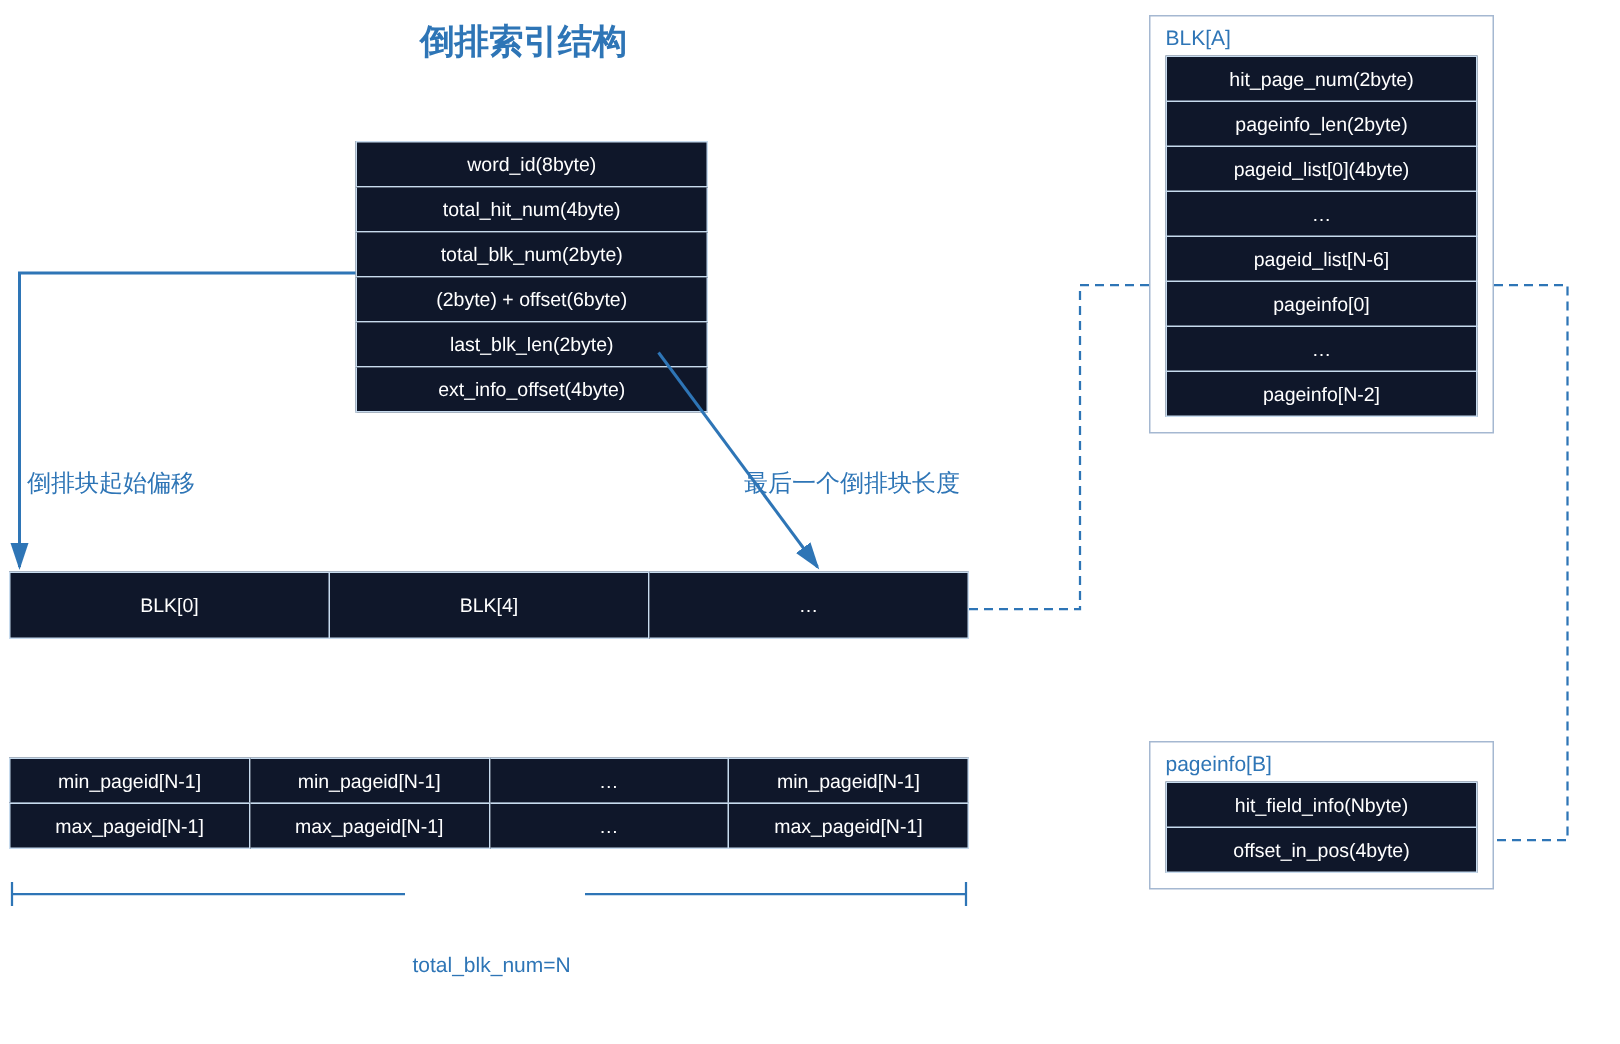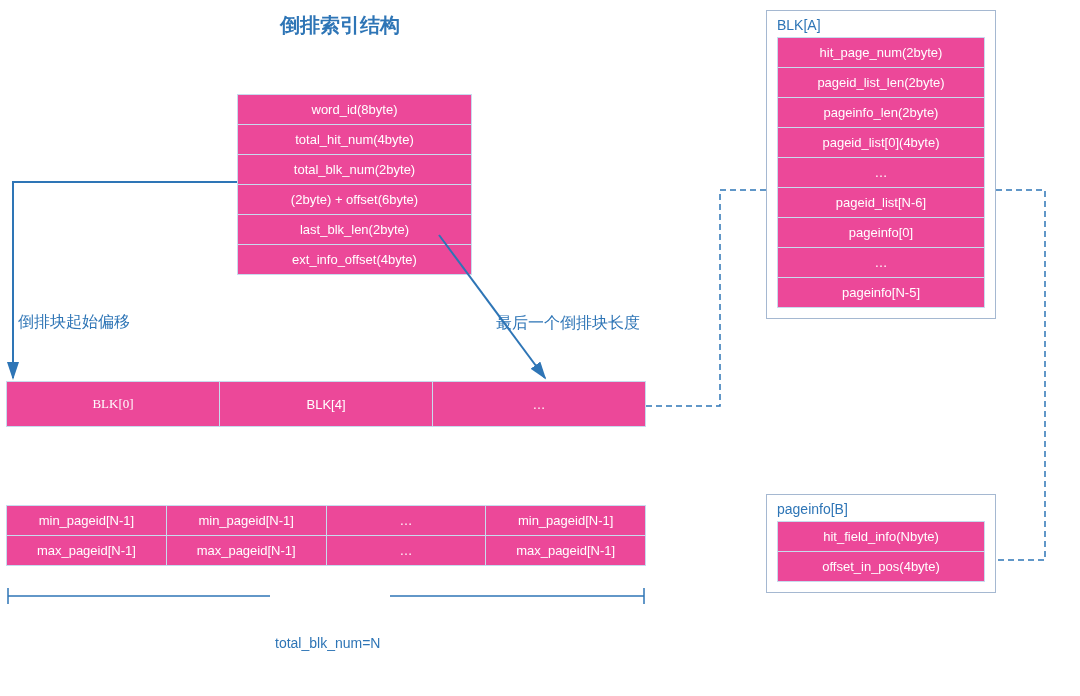--- a/index.html
+++ b/index.html
@@ -9,26 +9,26 @@
     width: 1080px;
     height: 696px;
     font-family: "Microsoft YaHei", Arial, sans-serif;
     font-size: 13px;
     color: #fff;
     background: #fff;
     position: relative;
   }
   .heading {
     color: #2e75b6;
-    font-size: 20px;
+    font-size: 23px;
     font-weight: bold;
     position: absolute;
   }
   .cell {
-    background: #ec4899;
+    background: #0f172a;
     border: 1px solid #c7dbee;
     color: #fff;
     display: flex;
     align-items: center;
     justify-content: center;
     padding: 7px 4px;
     font-size: 13px;
   }
   .stack { display: flex; flex-direction: column; }
   .stack .cell { border-top: none; }
@@ -71,21 +71,21 @@
   <div class="cell">total_blk_num(2byte)</div>
   <div class="cell">(2byte) + offset(6byte)</div>
   <div class="cell">last_blk_len(2byte)</div>
   <div class="cell">ext_info_offset(4byte)</div>
 </div>
 
 <div class="label" style="left:18px; top:312px;">倒排块起始偏移</div>
 <div class="label" style="left:493px; top:312px; width:150px; text-align:center; line-height:22px;">最后一个倒排块长度</div>
 
 <div class="row" style="position:absolute; left:6px; top:381px; width:640px;">
-  <div class="cell" style="flex:1; padding:14px 4px;font-family:Liberation Serif, serif;">BLK[0]</div>
+  <div class="cell" style="flex:1; padding:14px 4px;">BLK[0]</div>
   <div class="cell" style="flex:1; padding:14px 4px;">BLK[4]</div>
   <div class="cell" style="flex:1; padding:14px 4px;">…</div>
 </div>
 
 <div style="position:absolute; left:6px; top:505px; width:640px;">
   <div class="row">
     <div class="cell" style="flex:1;">min_pageid[N-1]</div>
     <div class="cell" style="flex:1;">min_pageid[N-1]</div>
     <div class="cell" style="flex:1;">…</div>
     <div class="cell" style="flex:1;">min_pageid[N-1]</div>
@@ -104,28 +104,27 @@
   <line x1="644" y1="588" x2="644" y2="604" stroke="#2e75b6" stroke-width="1.5"></line>
   <line x1="8" y1="596" x2="270" y2="596" stroke="#2e75b6" stroke-width="1.5"></line>
   <line x1="390" y1="596" x2="644" y2="596" stroke="#2e75b6" stroke-width="1.5"></line>
 </svg>
 <div class="brace-label" style="left:275px; top:588px;">total_blk_num=N</div>
 
 <div class="boxed" style="left:766px; top:10px; width:230px;">
   <div class="boxed-title">BLK[A]</div>
   <div class="stack">
     <div class="cell">hit_page_num(2byte)</div>
-    <div class="cell">pageid_list_len(2byte)</div>
     <div class="cell">pageinfo_len(2byte)</div>
     <div class="cell">pageid_list[0](4byte)</div>
     <div class="cell">…</div>
     <div class="cell">pageid_list[N-6]</div>
     <div class="cell">pageinfo[0]</div>
     <div class="cell">…</div>
-    <div class="cell">pageinfo[N-5]</div>
+    <div class="cell">pageinfo[N-2]</div>
   </div>
 </div>
 
 <div class="boxed" style="left:766px; top:494px; width:230px;">
   <div class="boxed-title">pageinfo[B]</div>
   <div class="stack">
     <div class="cell">hit_field_info(Nbyte)</div>
     <div class="cell">offset_in_pos(4byte)</div>
   </div>
 </div>

